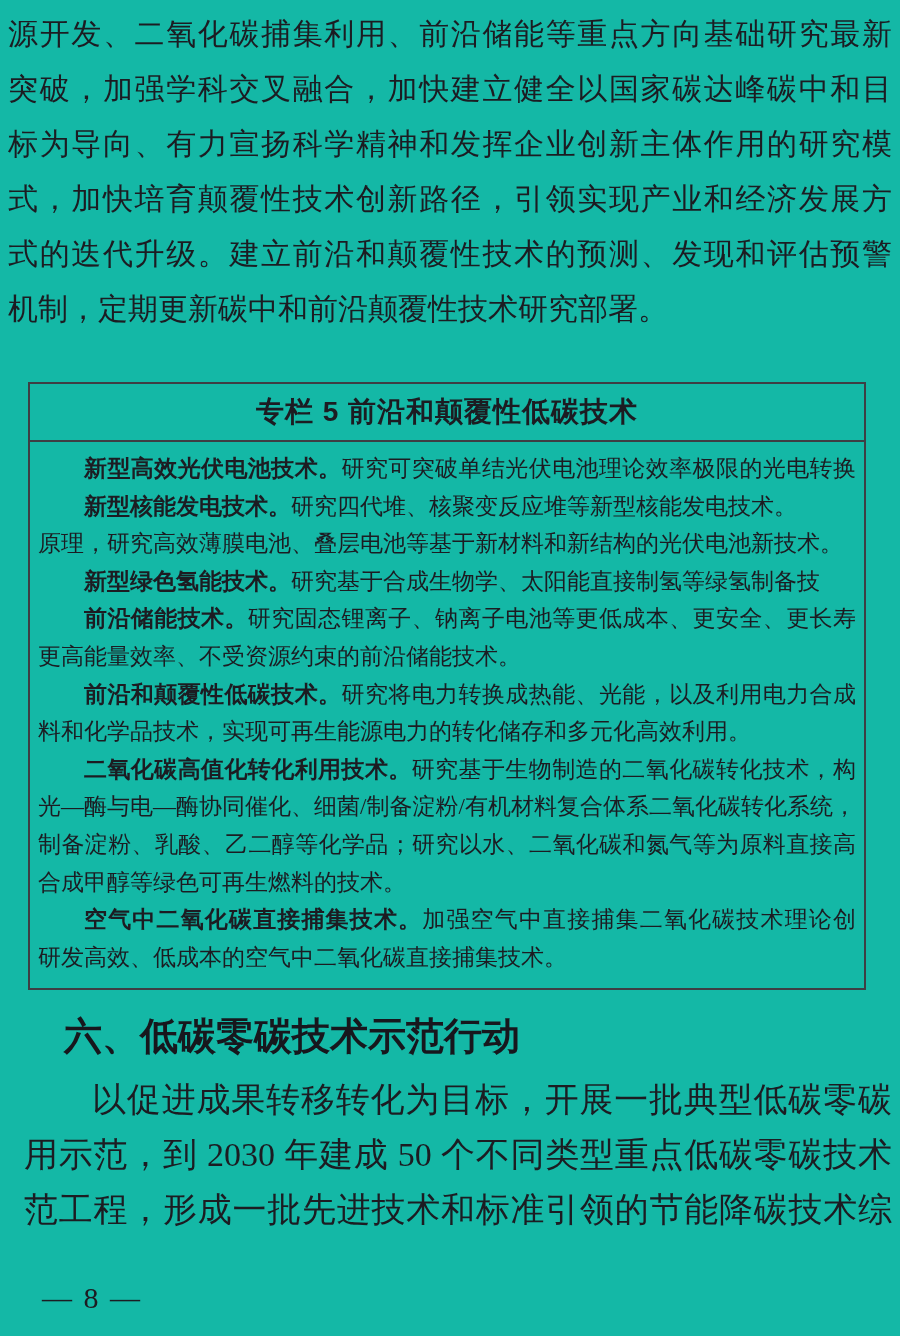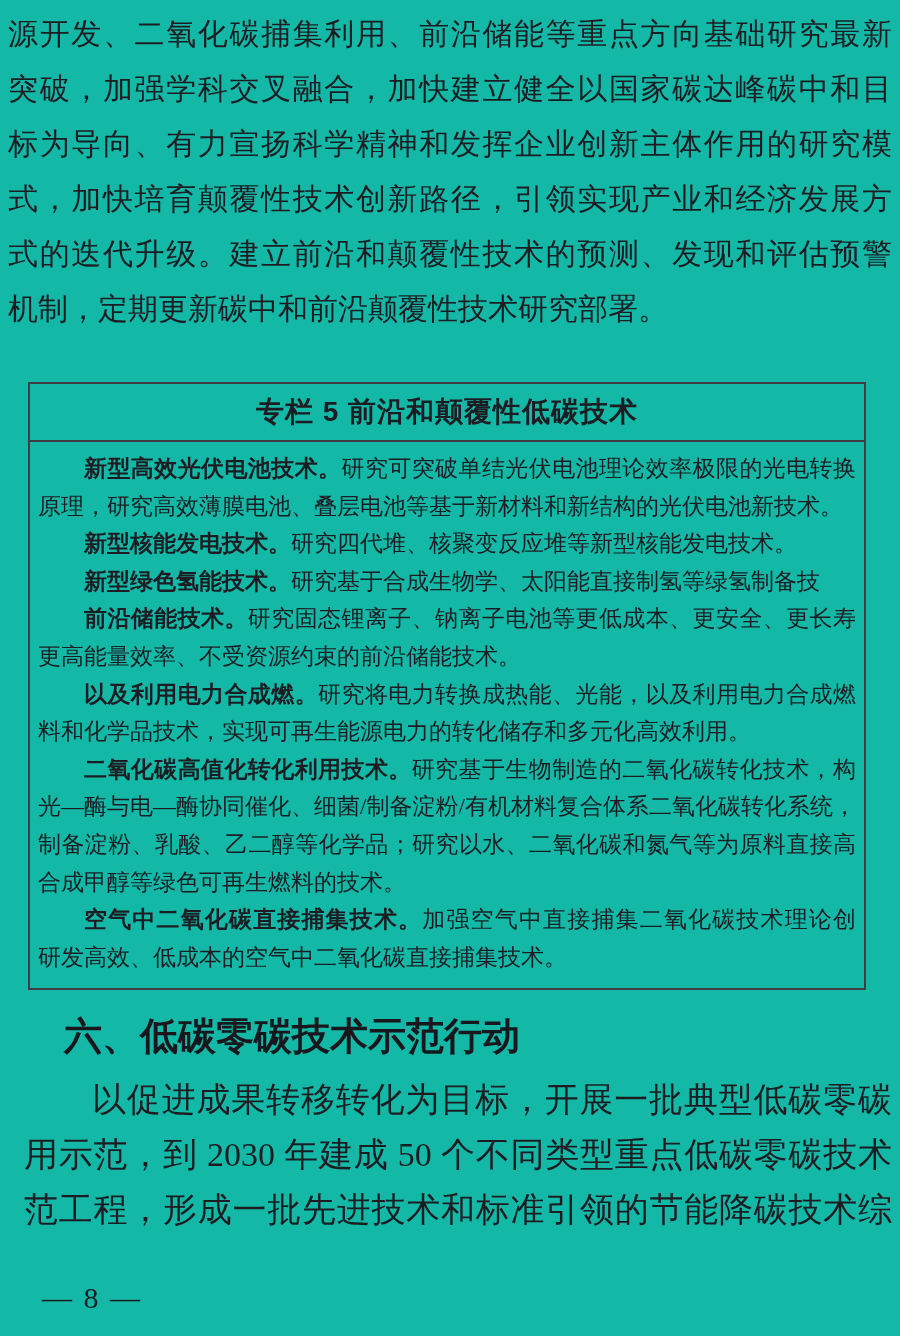--- a/index.html
+++ b/index.html
@@ -66,30 +66,30 @@
     <div class="line fill">式，加快培育颠覆性技术创新路径，引领实现产业和经济发展方</div>
     <div class="line fill">式的迭代升级。建立前沿和颠覆性技术的预测、发现和评估预警</div>
     <div class="line">机制，定期更新碳中和前沿颠覆性技术研究部署。</div>
   </div>
 
   <div class="panel">
     <div class="panel-title">专栏 5 前沿和颠覆性低碳技术</div>
     <div class="panel-body">
 
       <div class="bline first fill"><b class="lead">新型高效光伏电池技术。</b><span>研究可突破单结光伏电池理论效率极限的光电转换新</span></div>
+      <div class="bline first"><b class="lead">新型核能发电技术。</b><span>研究四代堆、核聚变反应堆等新型核能发电技术。</span></div>
+
       <div class="bline">原理，研究高效薄膜电池、叠层电池等基于新材料和新结构的光伏电池新技术。</div>
-
-      <div class="bline first"><b class="lead">新型核能发电技术。</b><span>研究四代堆、核聚变反应堆等新型核能发电技术。</span></div>
 
       <div class="bline first"><b class="lead">新型绿色氢能技术。</b><span>研究基于合成生物学、太阳能直接制氢等绿氢制备技术。</span></div>
 
       <div class="bline first fill"><b class="lead">前沿储能技术。</b><span>研究固态锂离子、钠离子电池等更低成本、更安全、更长寿命、</span></div>
       <div class="bline">更高能量效率、不受资源约束的前沿储能技术。</div>
 
-      <div class="bline first fill"><b class="lead">以及利用电力合成燃。</b><span>研究将电力转换成热能、光能，以及利用电力合成燃</span></div>
+      <div class="bline first fill"><b class="lead">前沿和颠覆性低碳技术。</b><span>研究将电力转换成热能、光能，以及利用电力合成燃</span></div>
       <div class="bline">料和化学品技术，实现可再生能源电力的转化储存和多元化高效利用。</div>
 
       <div class="bline first fill"><b class="lead">二氧化碳高值化转化利用技术。</b><span>研究基于生物制造的二氧化碳转化技术，构建</span></div>
       <div class="bline fill">光—酶与电—酶协同催化、细菌/制备淀粉/有机材料复合体系二氧化碳转化系统，</div>
       <div class="bline fill">制备淀粉、乳酸、乙二醇等化学品；研究以水、二氧化碳和氮气等为原料直接高效</div>
       <div class="bline">合成甲醇等绿色可再生燃料的技术。</div>
 
       <div class="bline first fill"><b class="lead">空气中二氧化碳直接捕集技术。</b><span>加强空气中直接捕集二氧化碳技术理论创新，</span></div>
       <div class="bline">研发高效、低成本的空气中二氧化碳直接捕集技术。</div>
 

